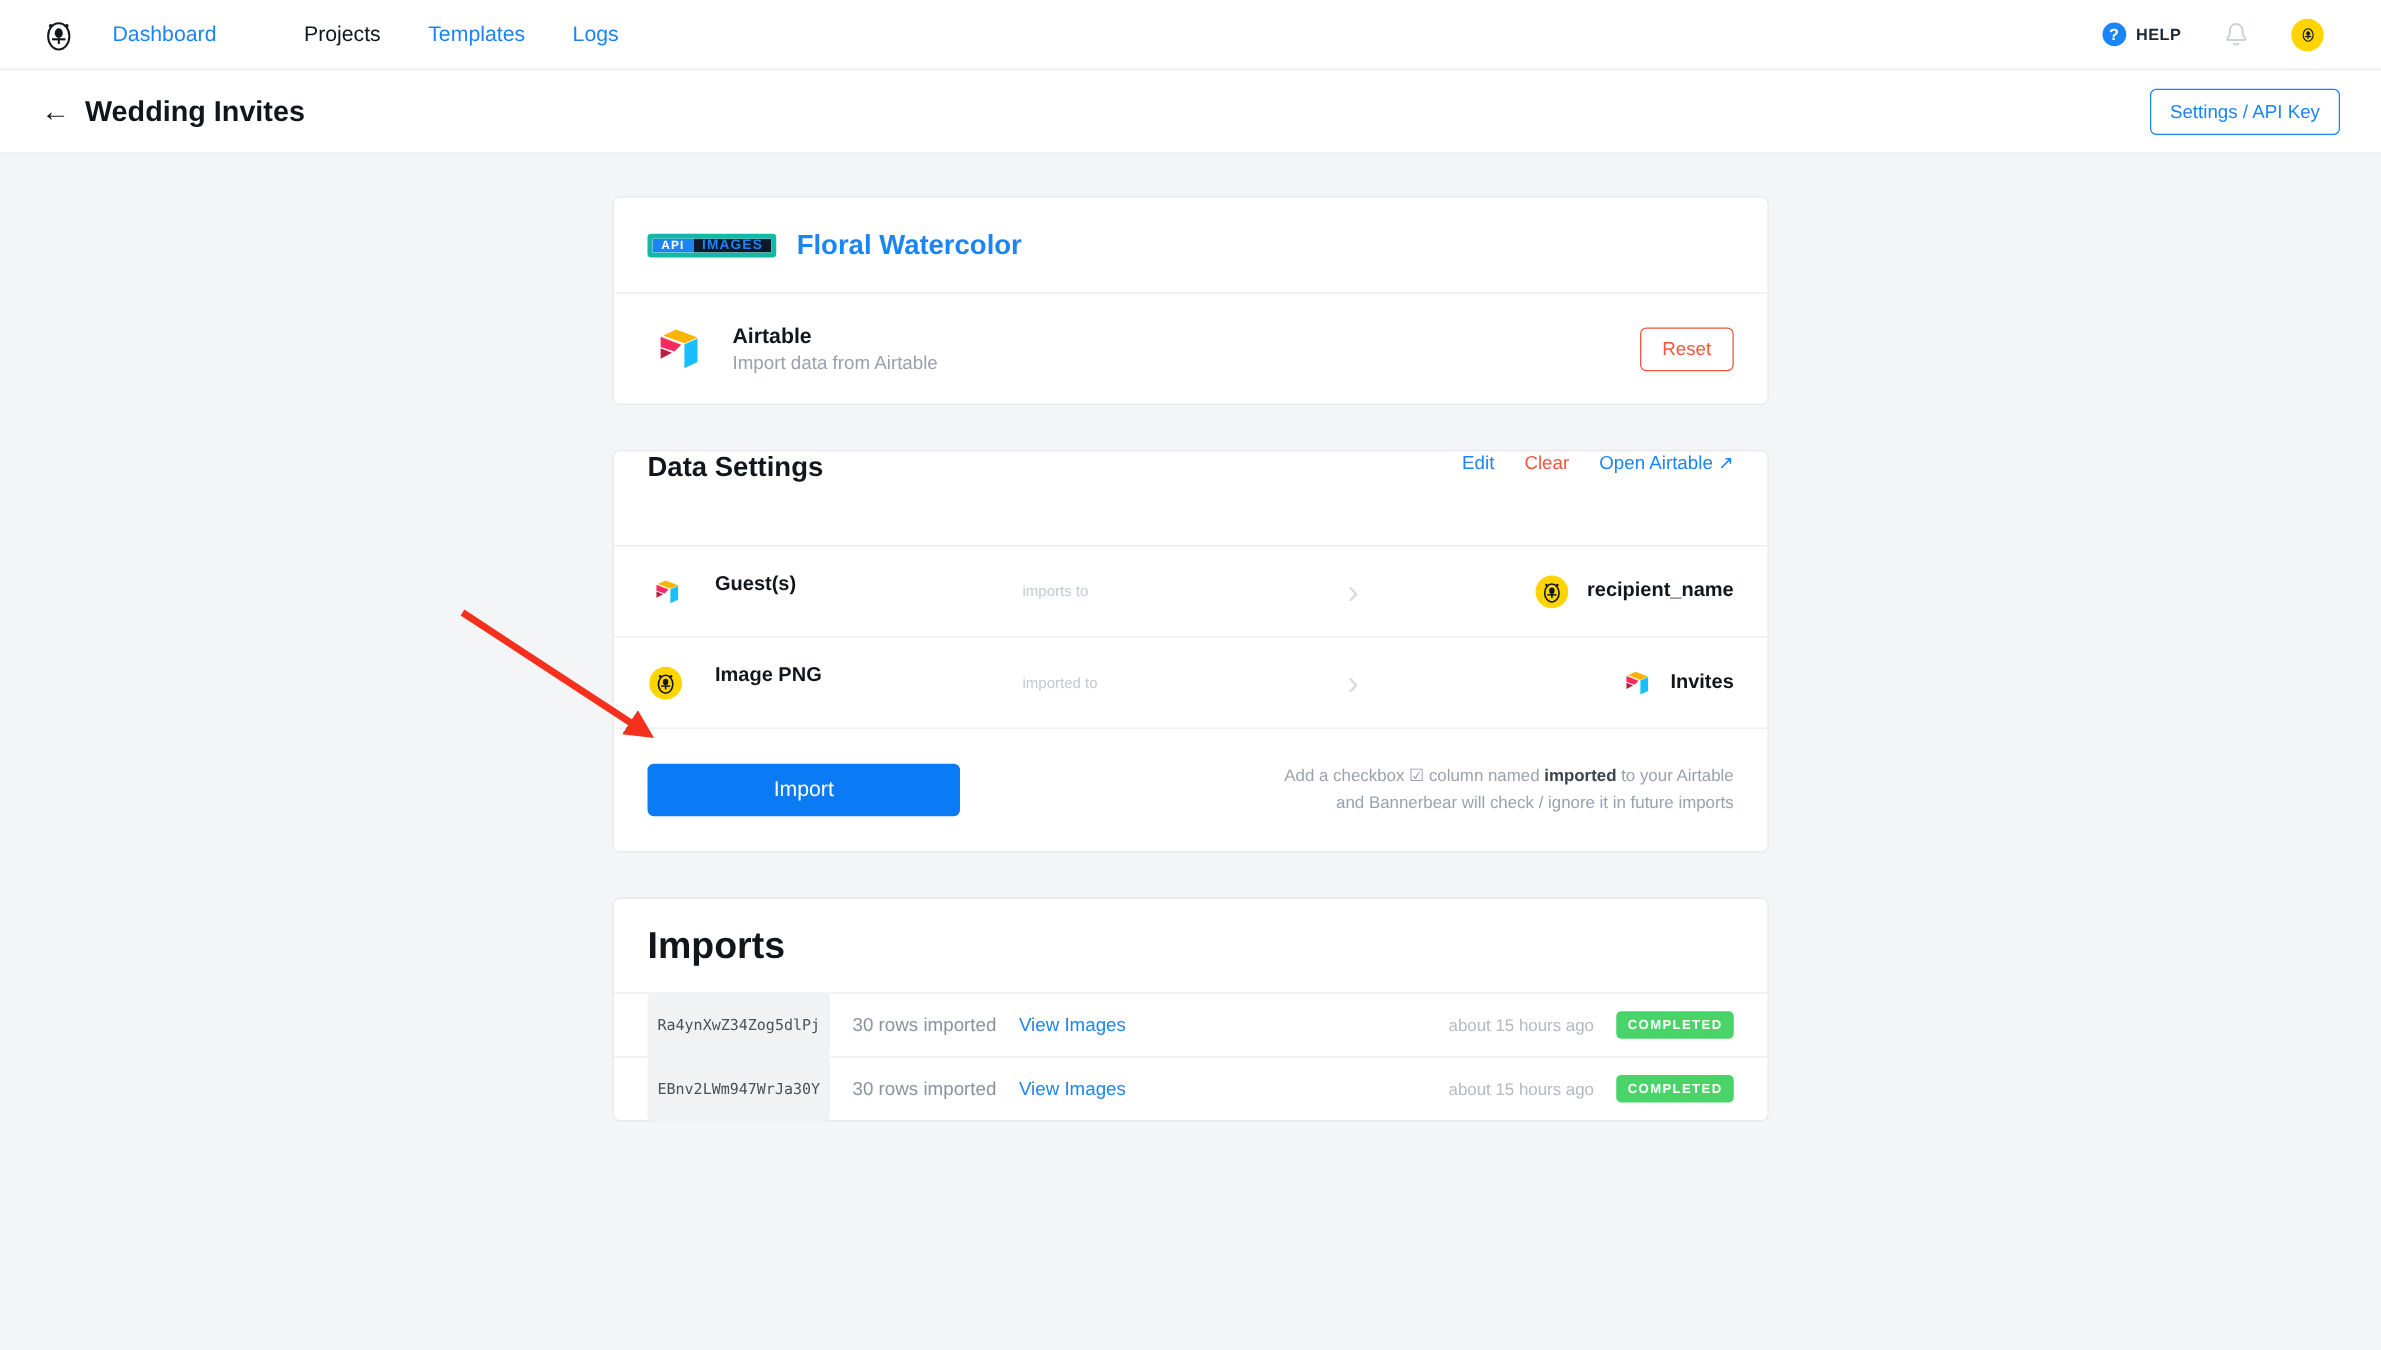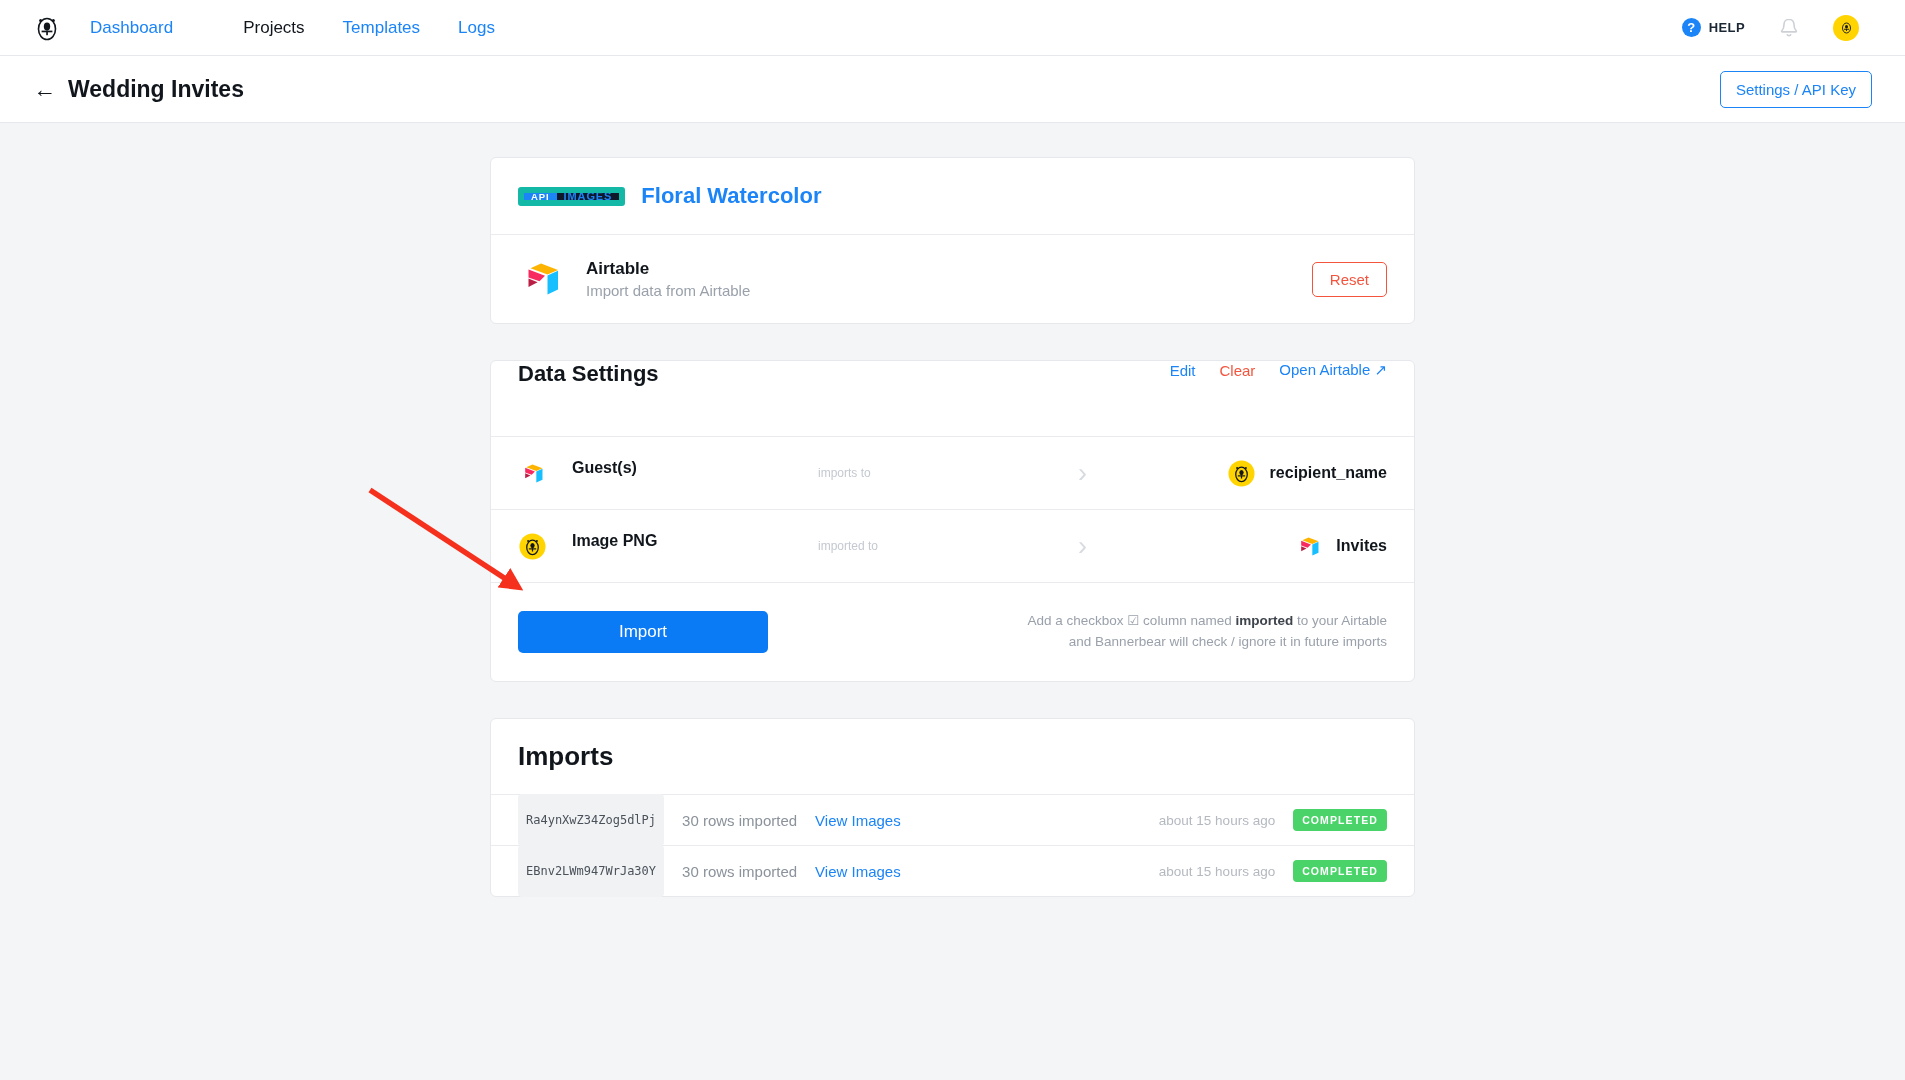--- a/index.html
+++ b/index.html
@@ -55,21 +55,21 @@
     width: 925px; background: #ffffff;
     border: 1px solid #e6e8eb; border-radius: 6px;
     margin-bottom: 36px;
   }
   .divider { border-top: 1px solid #e9ebee; }
 
   
   .tpl-head { display: flex; align-items: center; height: 76px; padding: 0 27px; }
   .badge-group {
     display: inline-flex; align-items: stretch; height: 19px;
-    border: 6px solid #14b8a6; border-radius: 3px; overflow: hidden; margin-right: 16px; text-align: right;
+    border: 4px solid #14b8a6; border-radius: 3px; overflow: hidden; margin-right: 16px; text-align: right;
   }
   .badge-api {
     background: #1b84f7; color: #fff; font-size: 9.5px; font-weight: bold;
     letter-spacing: .9px; padding: 0 7px; display: flex; align-items: center;
   }
   .badge-images {
     background: #0f172a; color: #1b84f7; font-size: 11px; font-weight: bold;
     letter-spacing: .9px; padding: 0 7px; display: flex; align-items: center;
   }
   .tpl-name { font-size: 22px; font-weight: bold; color: #1b84f7; cursor: pointer; }
@@ -108,21 +108,21 @@
     cursor: pointer; font-family: inherit;
   }
   .import-hint {
     margin-left: auto; text-align: right; font-size: 13.5px;
     color: #9aa1ab; line-height: 1.55; max-width: 400px;
   }
   .import-hint b { color: #3d444c; }
 
   
   .imp-head { display: flex; align-items: center; height: 75px; padding: 0 27px; }
-  .imp-title { font-size: 26px; font-weight: bold; color: #11161c; text-align: right; }
+  .imp-title { font-size: 30px; font-weight: bold; color: #11161c; text-align: right; }
   .imp-row { display: flex; align-items: center; height: 50px; padding: 0 27px; gap: 18px; }
   .imp-id {
     font-family: "DejaVu Sans Mono", monospace; font-size: 12px; color: #4a5159;
     background: #f1f2f4; border-radius: 4px; padding: 19px 8px; white-space: nowrap;
   }
   .imp-rows { font-size: 15px; color: #8b929b; white-space: nowrap; }
   .imp-view { font-size: 15px; color: #1b84f7; cursor: pointer; white-space: nowrap; }
   .imp-time { margin-left: auto; font-size: 13.5px; color: #b4b9c0; white-space: nowrap; }
   .imp-status {
     background: #49d368; color: #fff; font-size: 10.5px; font-weight: bold;

